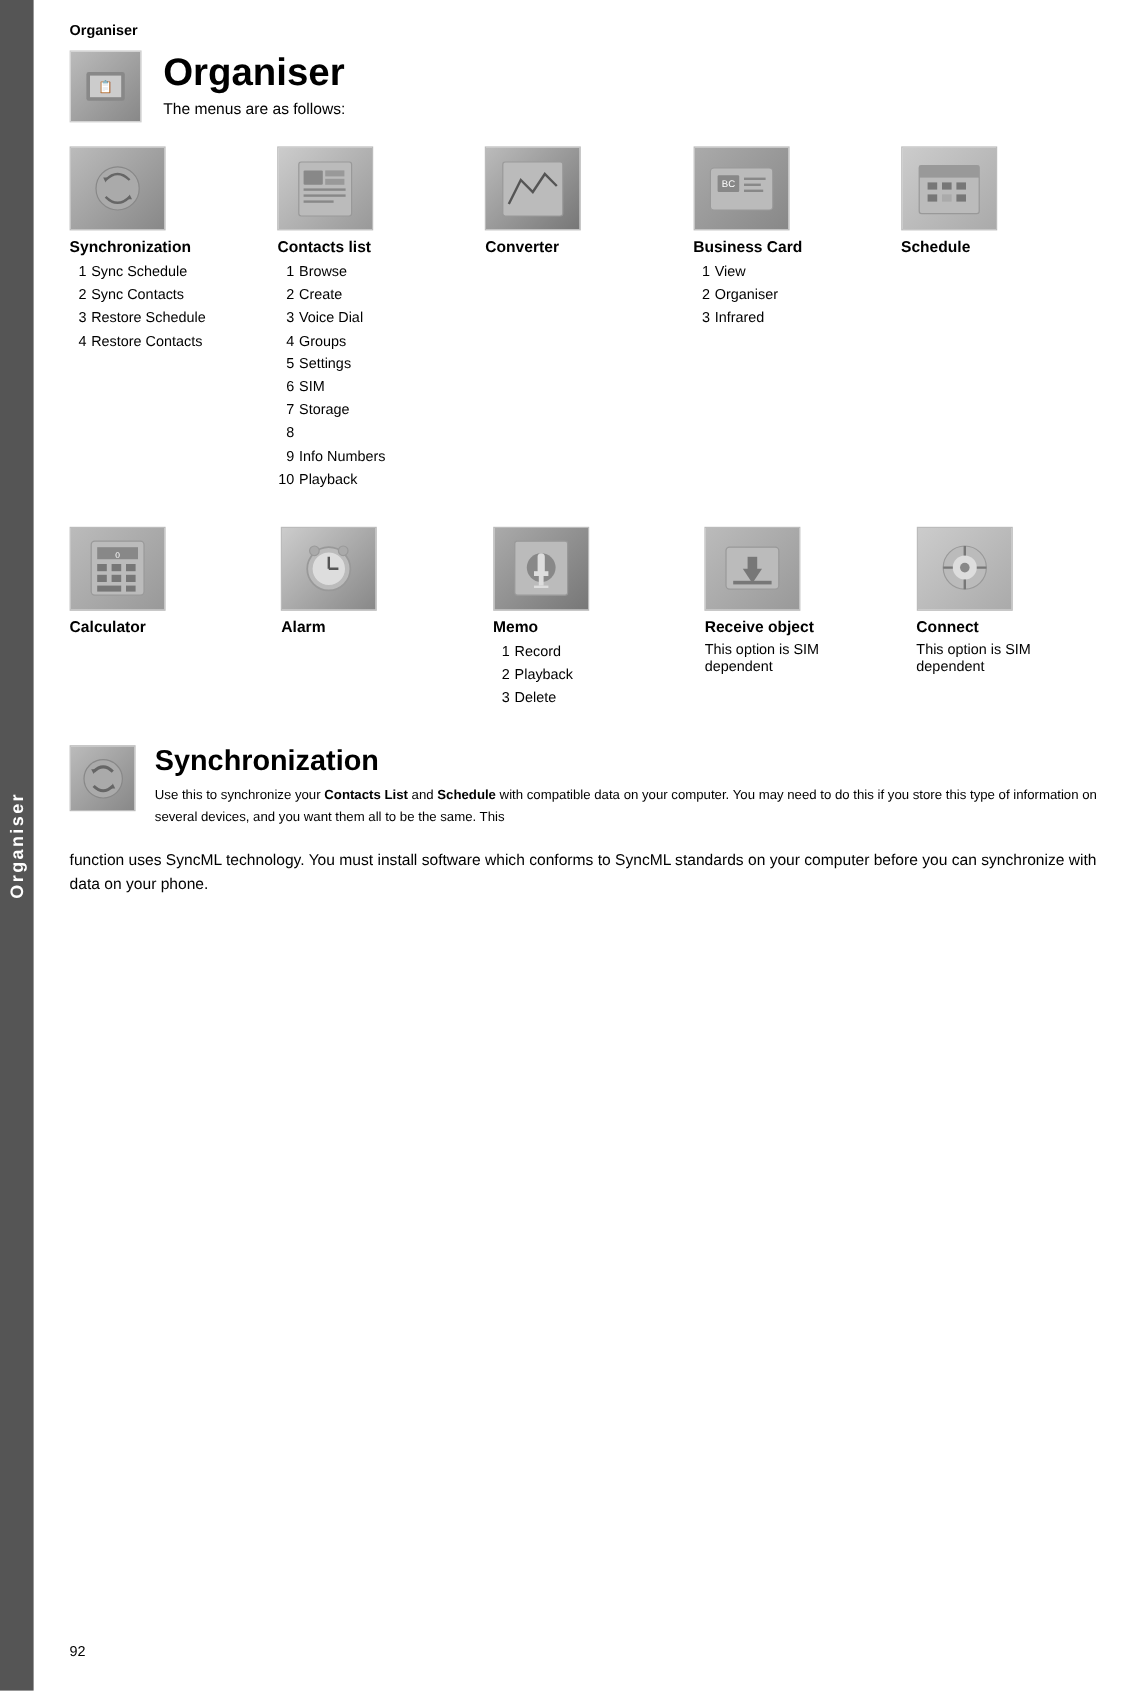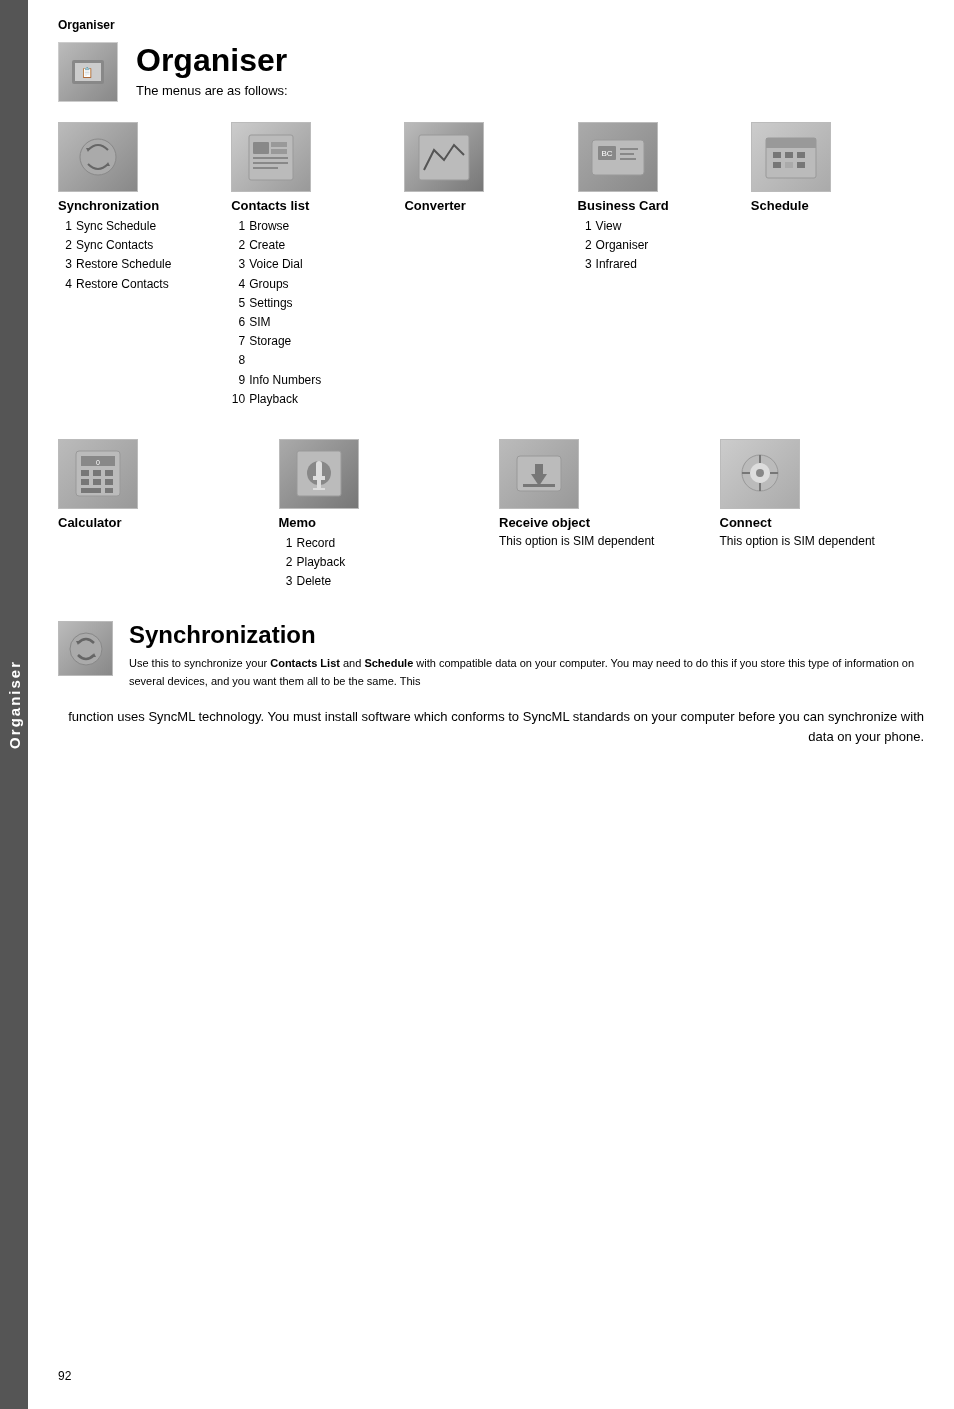--- a/index.html
+++ b/index.html
@@ -142,21 +142,20 @@
     .sync-text {
       font-size: 11px;
       line-height: 1.6;
     }
     .sync-text b {
       font-weight: bold;
     }
     .body-text {
       font-size: 13px;
       line-height: 1.6;
-      text-align: right;
     }
     .page-number {
       position: absolute;
       bottom: 26px;
       left: 30px;
       font-size: 12px;
     }
     
     .icon-sync { background: linear-gradient(135deg, #bbb 0%, #888 100%); }
     .icon-contacts { background: linear-gradient(135deg, #ccc 0%, #999 100%); }
@@ -355,20 +354,33 @@
             <rect x="25" y="33" width="8" height="6" fill="#777"></rect>
             <rect x="37" y="33" width="8" height="6" fill="#777"></rect>
             <rect x="13" y="42" width="20" height="5" fill="#777"></rect>
             <rect x="37" y="42" width="8" height="5" fill="#777"></rect>
             <text x="30" y="19" text-anchor="middle" font-size="7" fill="#fff">0</text>
           </svg>
         </div>
         <div class="menu-col-title">Calculator</div>
       </div>
 
+      <div class="menu-col">
+        <div class="menu-icon-box icon-alarm">
+          <svg width="60" height="55" viewBox="0 0 60 55">
+            <circle cx="30" cy="28" r="18" fill="#bbb" stroke="#999" stroke-width="1.5"></circle>
+            <circle cx="30" cy="28" r="14" fill="#ddd" stroke="#bbb"></circle>
+            <line x1="30" y1="28" x2="30" y2="18" stroke="#555" stroke-width="2"></line>
+            <line x1="30" y1="28" x2="38" y2="28" stroke="#555" stroke-width="2"></line>
+            <circle cx="18" cy="13" r="4" fill="#aaa" stroke="#999"></circle>
+            <circle cx="42" cy="13" r="4" fill="#aaa" stroke="#999"></circle>
+          </svg>
+        </div>
+        <div class="menu-col-title">Alarm</div>
+      </div>
 
       <div class="menu-col">
         <div class="menu-icon-box icon-memo">
           <svg width="60" height="55" viewBox="0 0 60 55">
             <rect x="8" y="5" width="44" height="45" rx="2" fill="#bbb" stroke="#999"></rect>
             <circle cx="30" cy="27" r="12" fill="#888"></circle>
             <rect x="27" y="15" width="6" height="18" rx="3" fill="#ddd"></rect>
             <rect x="24" y="30" width="12" height="4" fill="#ddd"></rect>
             <rect x="28" y="34" width="4" height="8" fill="#ddd"></rect>
             <rect x="24" y="42" width="12" height="2" fill="#ddd"></rect>

